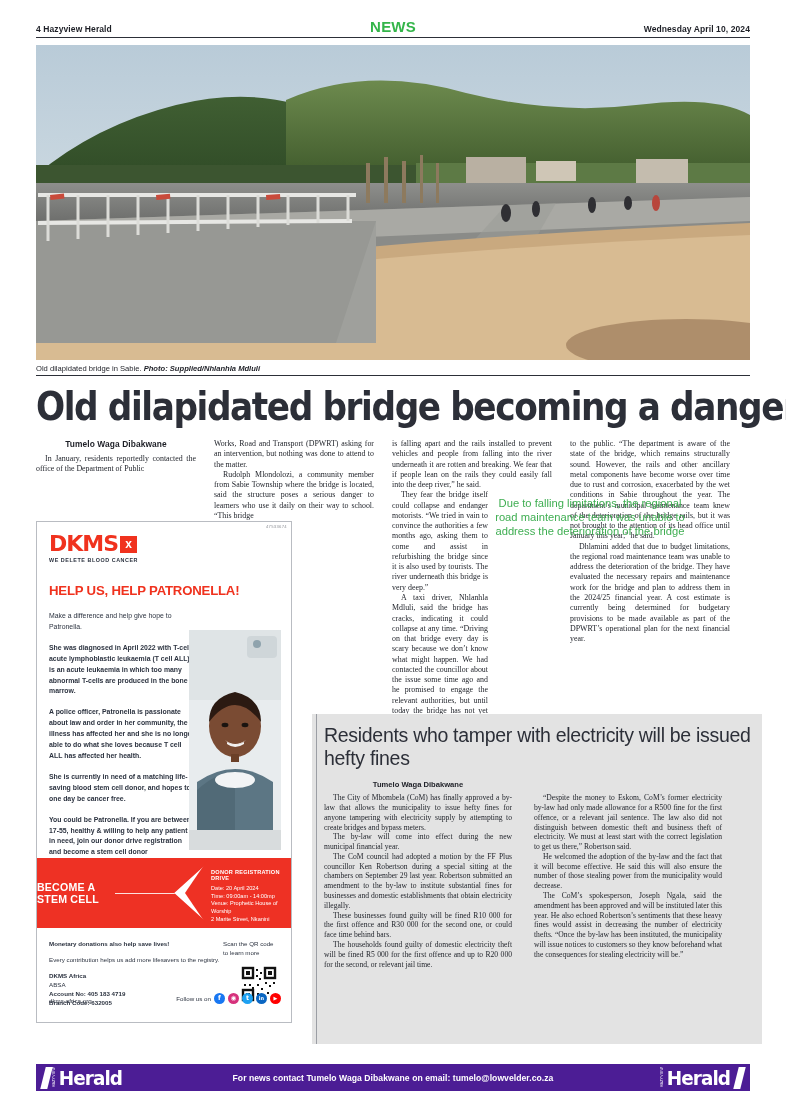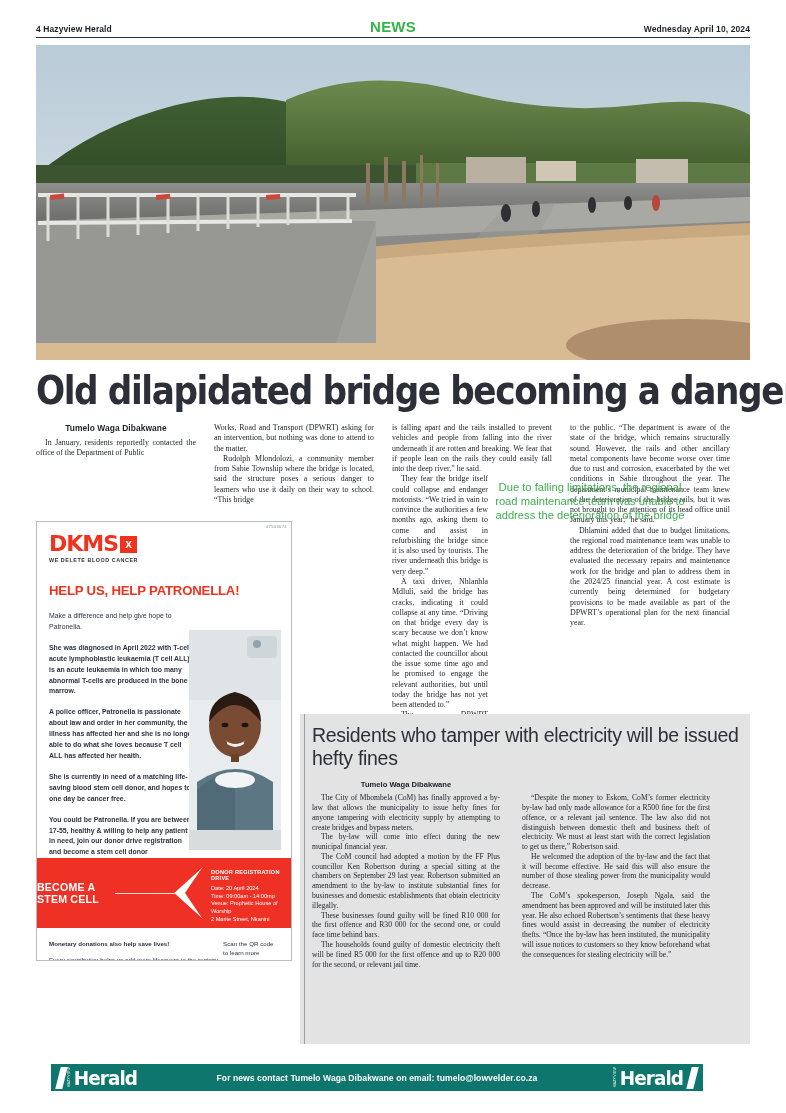--- a/index.html
+++ b/index.html
@@ -77,21 +77,21 @@
     left: 455px; top: 58px;
     width: 198px;
     font-size: 11.2px; line-height: 1.24;
     color: #3fae52; text-align: center;
     font-family: "Liberation Sans", sans-serif;
   }
 
   
   .ad {
     position: absolute; left: 36px; top: 521px;
-    width: 256px; height: 440px;
+    width: 256px; height: 502px;
     border: 1px solid #b9bcc2; background: #fff;
     padding: 11px 12px 0 12px;
     overflow: hidden;
   }
   .ad-code { position: absolute; right: 4px; top: 2px; font-size: 4.2px; color: #8d9096; letter-spacing: .3px;}
   .dkms-logo { display: flex; align-items: center; gap: 1px; }
   .dkms-word { font-family: "DejaVu Sans", sans-serif; font-weight: bold; font-size: 22px;
                color: #f0321e; letter-spacing: -1px; line-height: 1; }
   .dkms-x { width: 17px; height: 17px; background: #f0321e; color: #fff; font-weight: bold;
             font-size: 12px; display: flex; align-items: center; justify-content: center; margin-left: 1px;}
@@ -134,40 +134,39 @@
   .qr-note { position: absolute; right: 2px; top: 0; width: 56px; font-size: 6.2px; line-height: 1.45; }
   .qr-box { position: absolute; right: 4px; top: 26px; width: 36px; height: 36px; background: #fff; }
   .follow { position: absolute; left: 0; bottom: 4px; display:flex; align-items:center; gap:3px; width: 232px; }
   .follow .lbl { font-size: 6.2px; color: #2c3340; }
   .soc { width: 11px; height: 11px; border-radius: 50%; display:flex; align-items:center; justify-content:center;
          color:#fff; font-size:6.5px; font-weight:bold; font-family:"DejaVu Sans", sans-serif;}
   .site { position: absolute; left: 0; bottom: 4px; font-size: 6.2px; color: #2c3340; }
 
   
   .art2 {
-    position: absolute; left: 300px; top: 714px; width: 450px; height: 330px;
+    position: absolute; left: 312px; top: 714px; width: 450px; height: 330px;
     background: #e3e3e3; padding: 10px 10px 8px 12px;
   }
   h2.headline2 {
     font-size: 19.5px; line-height: 1.16; color: #2c2f38; font-weight: normal;
     letter-spacing: -.3px; margin-bottom: 11px;
   }
   .art2-byline { font-size: 7.6px; font-weight: bold; text-align: center; color:#1d1f26; margin-bottom: 4px; }
   .art2-cols { display: grid; grid-template-columns: 188px 188px; column-gap: 22px; }
   .art2 .body-col { font-size: 7.6px; line-height: 1.29; }
 
   
   .vsep { position: absolute; top: 0; bottom: 0; width: 1px; background: #9b9ea4; }
 
   
   .footer {
-    position: absolute; left: 36px; bottom: 22px; width: 652px; height: 27px;
-    background: #0f766e; display: flex; align-items: center; justify-content: space-between;
+    position: absolute; left: 36px; bottom: 22px; width: 714px; height: 27px;
+    background: #4c1d95; display: flex; align-items: center; justify-content: space-between;
     padding: 0 4px;
-    margin-left: 15px;
   }
   .hz-logo { display: flex; align-items: center; }
   .slant { width: 7px; height: 22px; background: #fff; transform: skewX(-14deg); margin: 0 3px; }
   .hz-tiny { font-size: 3.4px; color: #fff; writing-mode: vertical-rl; transform: rotate(180deg);
              letter-spacing: .3px; line-height: 1; }
   .hz-word { font-family: "DejaVu Sans", sans-serif; font-weight: bold; font-size: 20px; color: #fff;
              letter-spacing: -1px; transform: scaleX(.92); }
   .foot-text { font-size: 8.6px; font-weight: bold; color: #fff; letter-spacing: .05px; }
 </style>
 </head>
@@ -254,20 +253,23 @@
       </g>
       <g fill="#b8463c">
           <ellipse cx="620" cy="158" rx="4" ry="8"></ellipse>
         </g>
       <g fill="#8c6a4a" opacity=".55">
         <ellipse cx="650" cy="300" rx="120" ry="26"></ellipse>
       </g>
     </svg>
   </div>
 
+  <div class="caption">
+    <span>Old dilapidated bridge in Sabie. </span><i>Photo: Supplied/Nhlanhla Mdluli</i>
+  </div>
 
   <h1 class="headline">Old dilapidated bridge becoming a danger</h1>
 
   <div class="art1">
     <div class="col1">
       <div class="byline">Tumelo Waga Dibakwane</div>
       <div class="body-col">
         <p>In January, residents reportedly contacted the office of the Department of Public</p>
       </div>
     </div>

